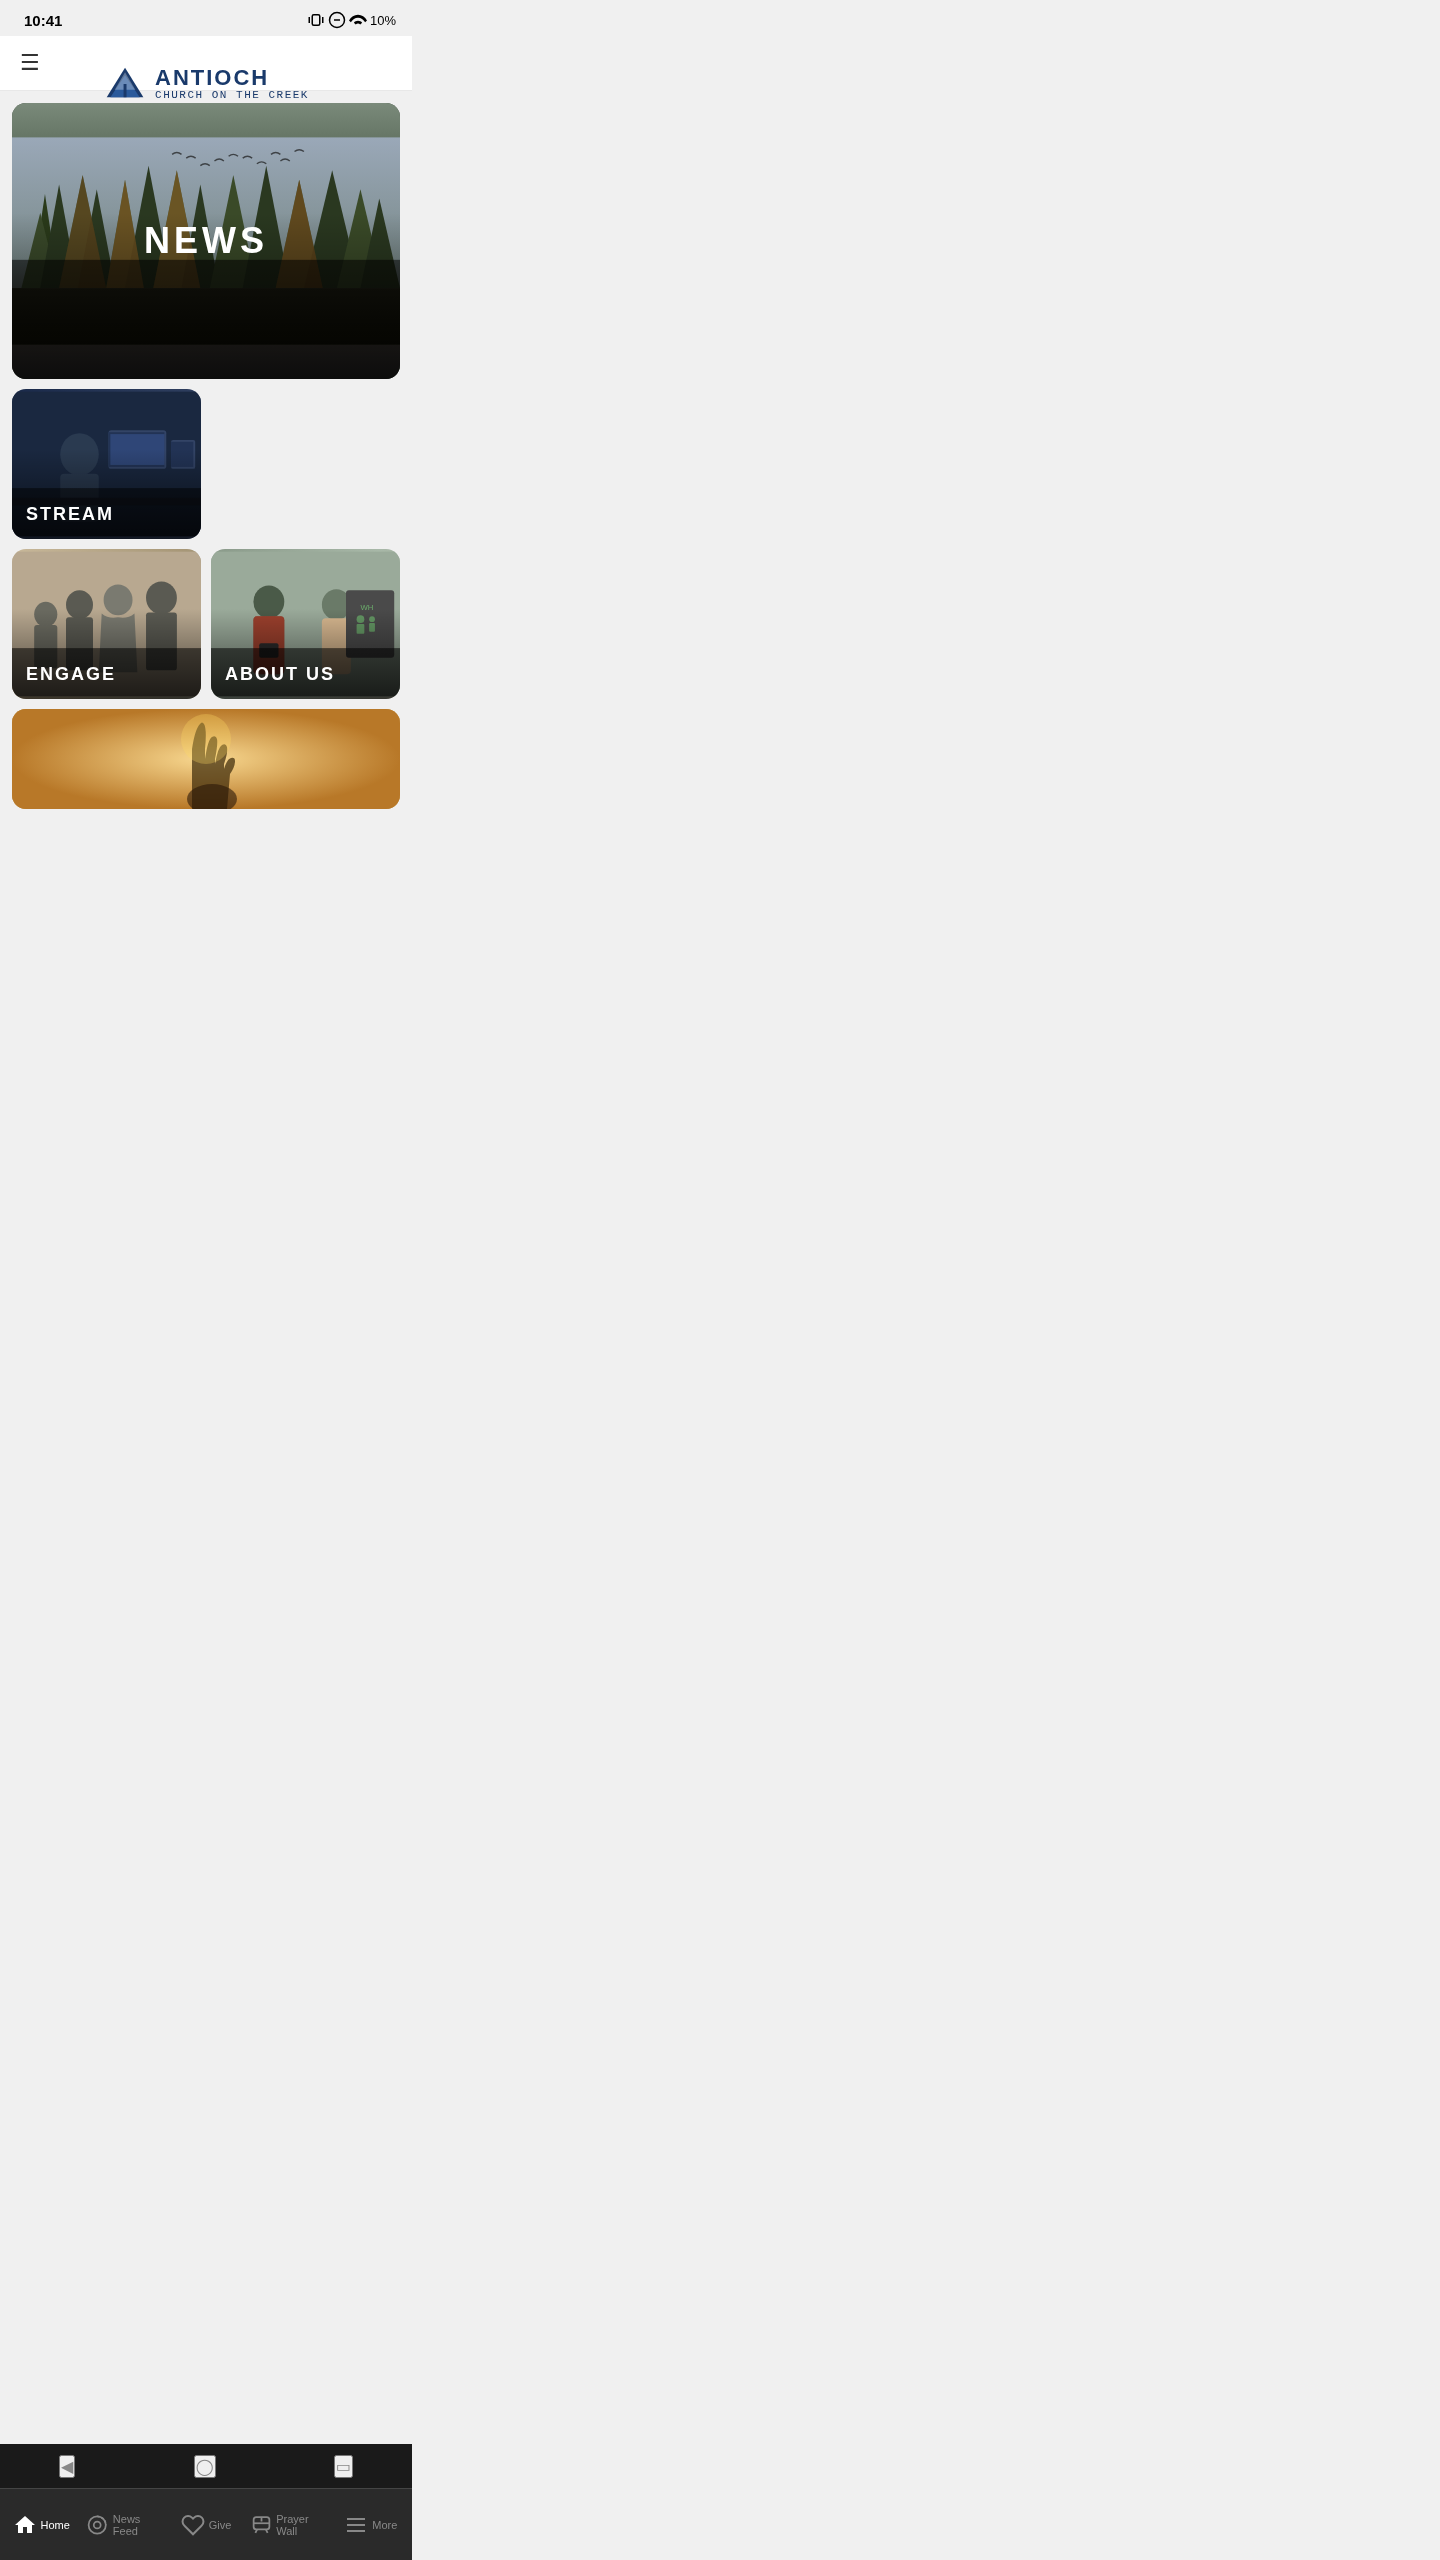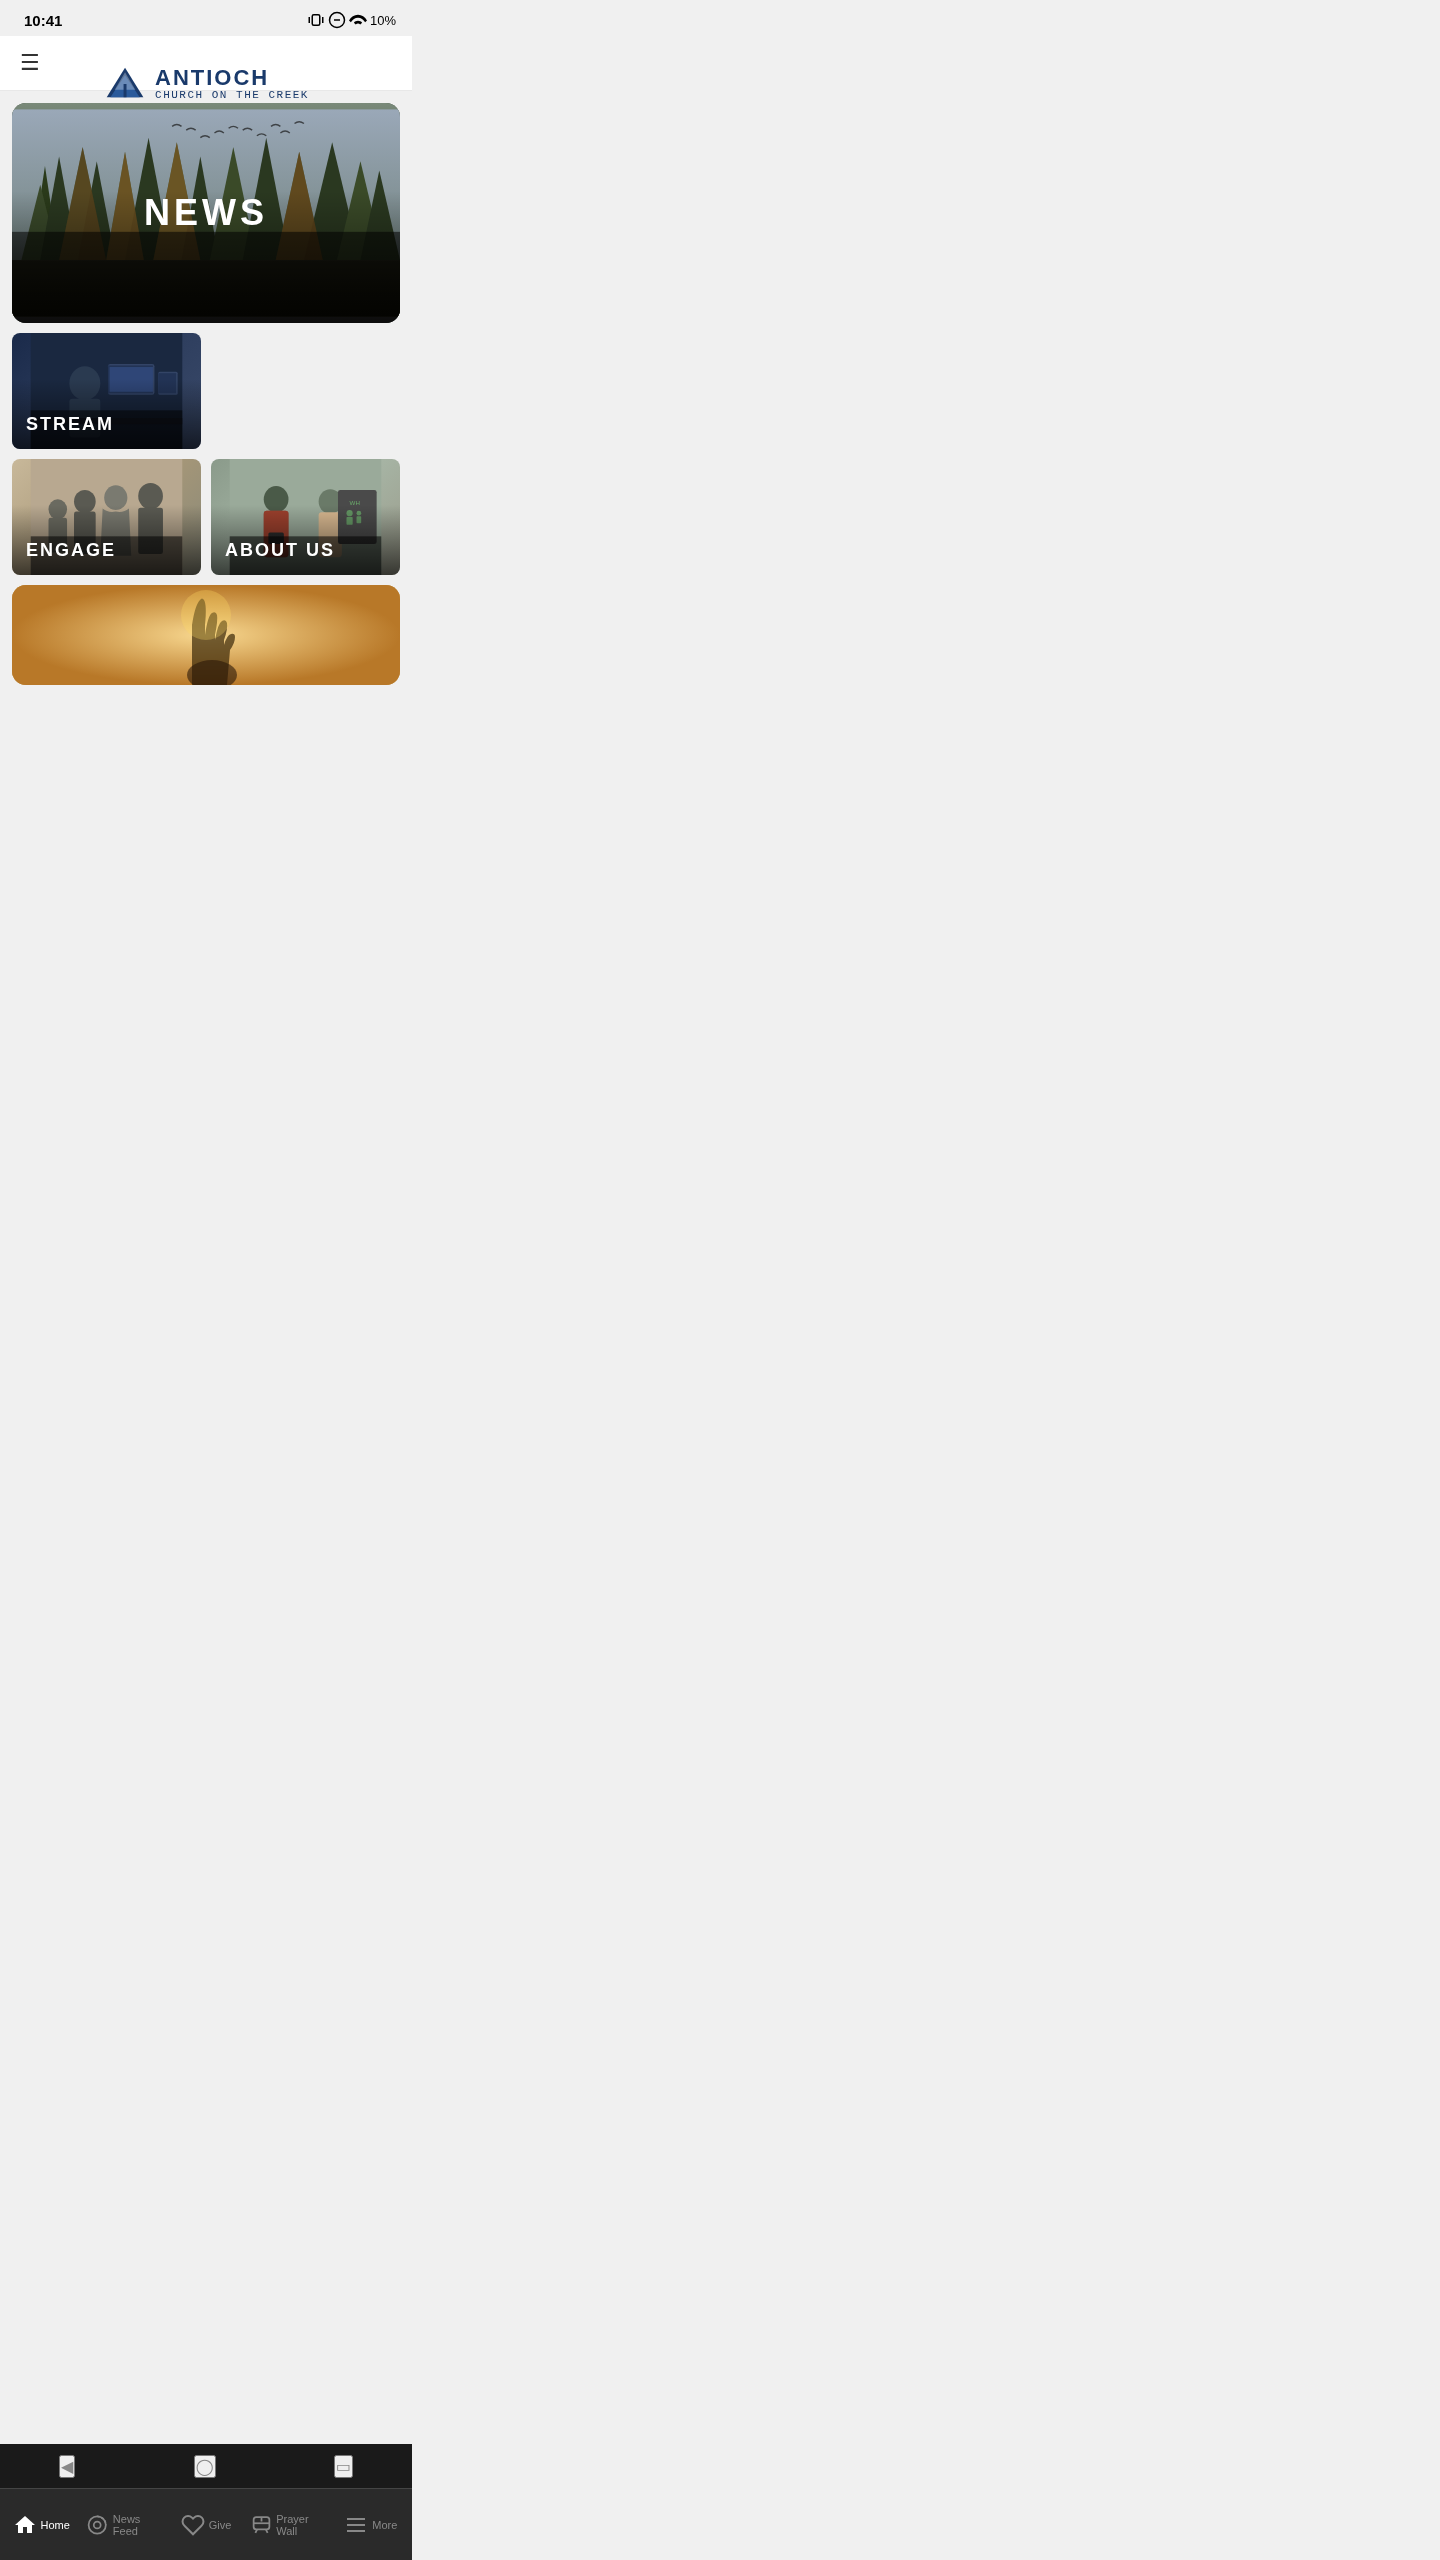--- a/index.html
+++ b/index.html
@@ -96,21 +96,21 @@
       flex-direction: column;
       gap: 10px;
       overflow-y: auto;
       padding-bottom: 80px;
     }
 
     
     .news-hero {
       border-radius: 14px;
       overflow: hidden;
-      height: 220px;
+      height: 276px;
       position: relative;
       cursor: pointer;
       background: #3a4a3a;
     }
     .news-hero-bg {
       width: 100%;
       height: 100%;
       background: linear-gradient(
         to bottom,
         #7a8a7a 0%,
@@ -148,23 +148,23 @@
       letter-spacing: 4px;
     }
 
     
     .grid-2col {
       display: grid;
       grid-template-columns: 1fr 1fr;
       gap: 10px;
     }
     .grid-card {
-      border-radius: 8px;
+      border-radius: 14px;
       overflow: hidden;
-      height: 116px;
+      height: 150px;
       position: relative;
       cursor: pointer;
     }
     .grid-card-bg {
       width: 100%;
       height: 100%;
       position: absolute;
       top: 0;
       left: 0;
     }

